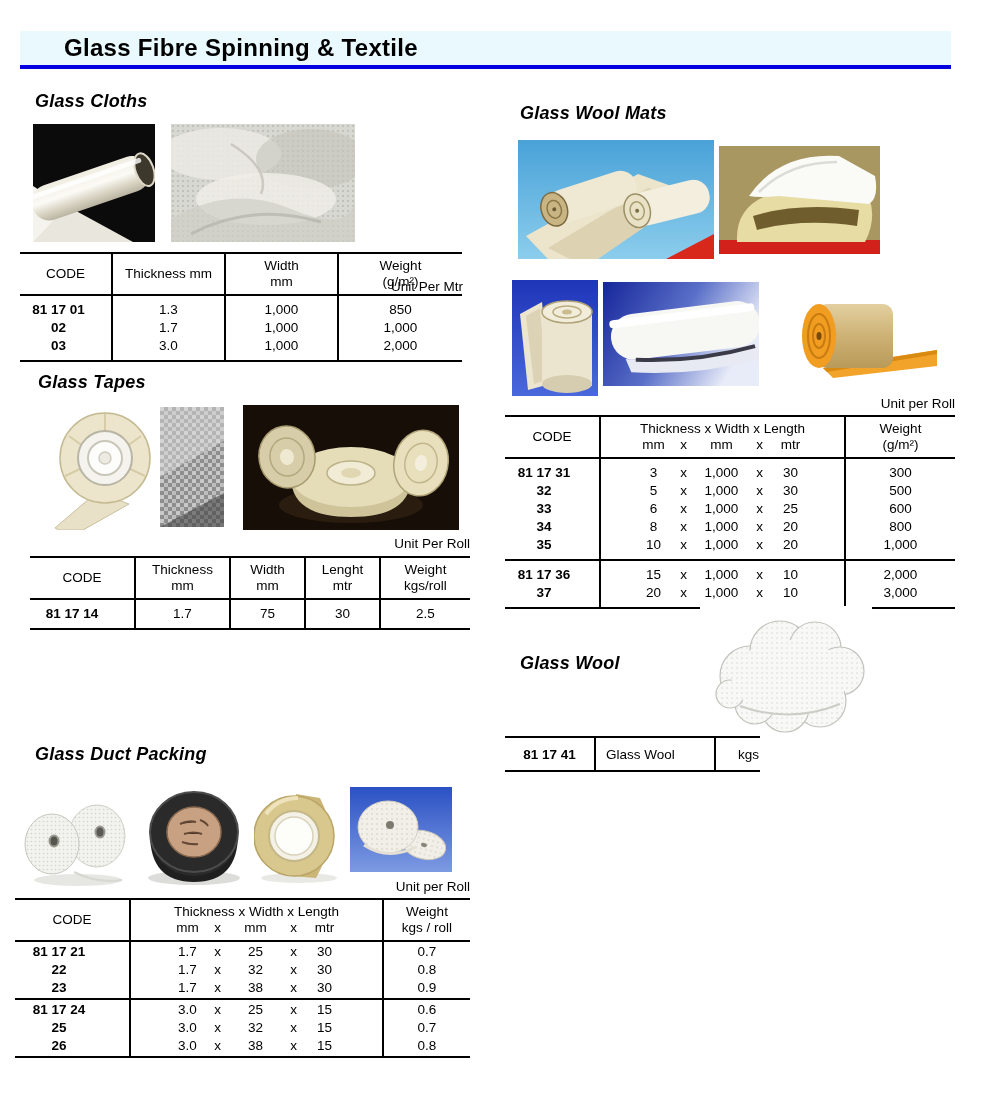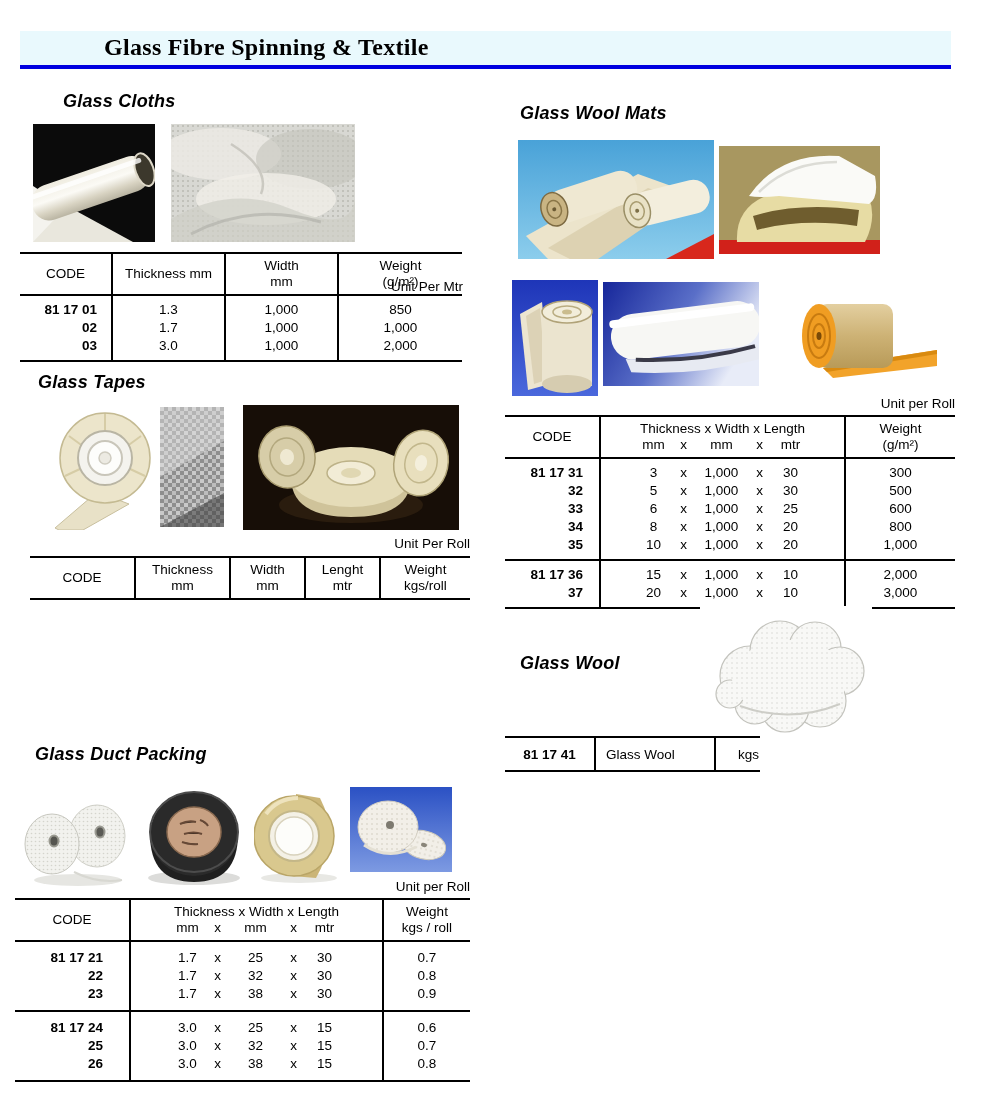--- a/index.html
+++ b/index.html
@@ -3,64 +3,64 @@
 <meta charset="utf-8">
 <style>
   html,body{margin:0;padding:0;background:#ffffff;}
   body{width:1002px;height:1094px;position:relative;overflow:hidden;
        font-family:"Liberation Sans","DejaVu Sans",sans-serif;color:#000;}
   .abs{position:absolute;}
 
   
   .titlebar{left:20px;top:31px;width:931px;height:34px;background:#e9f9fd;}
   .titlerule{left:20px;top:65px;width:931px;height:4px;background:#0000e0;}
-  .pagetitle{left:64px;top:34px;font-family:Liberation Serif, serif;
-             font-weight:bold;font-size:24px;letter-spacing:.3px;margin-left:40px;}
+  .pagetitle{left:64px;top:34px;font-family:Liberation Sans, sans-serif;
+             font-weight:bold;font-size:24px;letter-spacing:.3px;}
 
   
   .sechead{font-size:18px;font-weight:bold;font-style:italic;letter-spacing:.2px;}
   .unitlbl{font-size:13.5px;text-align:right;}
 
   
   .ctable{border-collapse:collapse;table-layout:fixed;font-size:13.5px;}
   .ctable thead tr{border-top:2px solid #000;border-bottom:2px solid #000;}
   .ctable tbody tr{border-bottom:2px solid #000;}
   .ctable th+th,.ctable td+td{border-left:2px solid #000;}
   .ctable th{font-weight:normal;text-align:center;vertical-align:middle;padding:4px 0;}
   .ctable td{text-align:center;vertical-align:middle;padding:5px 0;}
-  .ctable td.code{text-align:right;font-weight:bold;}
+  .ctable td.code{font-weight:bold;}
   .ctable .lbl,.ctable .sub{line-height:16px;}
   .ln{height:18px;line-height:18px;white-space:nowrap;}
   .dims span,.sub.dims span{display:inline-block;text-align:center;}
   .dv0{width:40px;} .dxx{width:20px;} .dv1{width:56px;} .dv2{width:42px;}
   .tbl-cloths td.code{padding-right:14px;}
   .tbl-tapes  td.code{padding-right:20px;}
   .tbl-duct   td.code{padding-right:26px;}
-  .tbl-duct   td{padding:7px 0;}
+  .tbl-duct   td{padding:1px 0;}
   .tbl-mats   td.code{padding-right:16px;}
 
   
   .wool-table{border-collapse:collapse;table-layout:fixed;font-size:13.5px;
               border-top:2px solid #000;border-bottom:2px solid #000;}
   .wool-table td{height:30px;vertical-align:middle;}
   .wool-table td+td{border-left:2px solid #000;}
   .wool-table td.code{text-align:center;font-weight:bold;}
   .wool-table td.name{padding-left:10px;text-align:left;}
   .wool-table td.unit{text-align:right;}
 
   .ph svg{display:block;}
 </style>
 </head>
 <body>
 
 <div class="abs titlebar"></div>
 <div class="abs titlerule"></div>
 <div class="abs pagetitle">Glass Fibre Spinning &amp; Textile</div>
 
-<div class="abs sechead" style="left:35px;top:91px;margin-left:28px;">Glass Cloths</div>
+<div class="abs sechead" style="left:35px;top:91px;">Glass Cloths</div>
 
 <div class="abs ph" style="left:33px;top:124px;">
   <svg width="122" height="118" viewBox="0 0 122 118">
     <rect width="122" height="118" fill="#0b0b0b"></rect>
     <polygon points="0,118 0,62 86,118" fill="#f4f3ee"></polygon>
     <polygon points="0,118 34,82 100,118" fill="#e9e7dd"></polygon>
     <defs>
         <linearGradient id="gA1" x1="0" y1="0" x2="0" y2="1">
       <stop offset="0" stop-color="#efece0"></stop>
           <stop offset="0.45" stop-color="#fbfaf5"></stop>
@@ -235,20 +235,37 @@
             <div class="lbl">Lenght</div>
             <div class="sub">mtr</div>
           </th>
           <th>
             <div class="lbl">Weight</div>
             <div class="sub">kgs/roll</div>
           </th>
         </tr>
       </thead>
       <tbody>
+        <tr>
+          <td class="code">
+            <div class="ln">81 17 14</div>
+          </td>
+          <td class="text">
+            <div class="ln">1.7</div>
+          </td>
+          <td class="text">
+            <div class="ln">75</div>
+          </td>
+          <td class="text">
+            <div class="ln">30</div>
+          </td>
+          <td class="text">
+            <div class="ln">2.5</div>
+          </td>
+        </tr>
       </tbody>
     </table>
   </div>
 
 <div class="abs sechead" style="left:35px;top:744px;">Glass Duct Packing</div>
 
 <div class="abs ph" style="left:18px;top:792px;">
   <svg width="114" height="98" viewBox="0 0 114 98">
     <defs>
       <pattern id="pC1" width="4" height="4" patternUnits="userSpaceOnUse">

